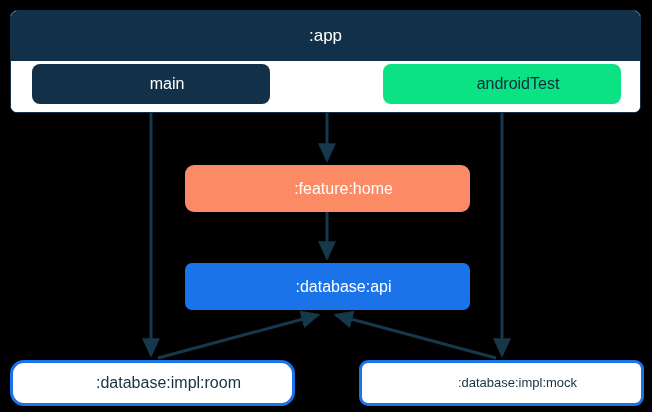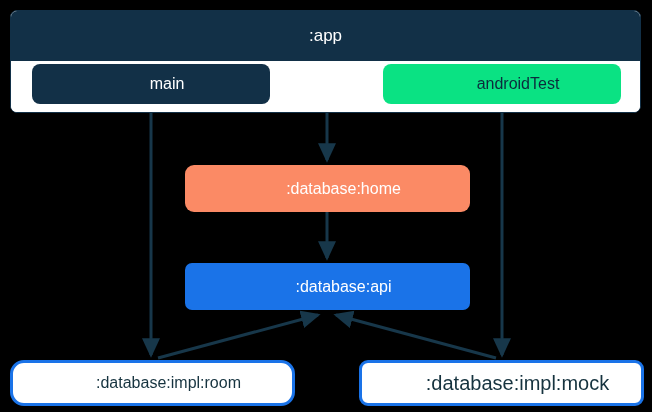--- a/index.html
+++ b/index.html
@@ -123,21 +123,21 @@
   }
   #node-database-impl-mock {
     left: 359px;
     top: 360px;
     width: 285px;
     height: 46px;
     border-radius: 9px;
     background: #ffffff;
     border: 3px solid #1a73e8;
     color: #16333f;
-    font-size: 20px;
+    font-size: 13px;
   }
 </style>
 </head>
 <body>
 
 <div id="stage">
 
   <svg id="edges" viewBox="0 0 652 412" width="652" height="412">
     <defs>
       <marker id="arrowhead" markerWidth="7" markerHeight="7" refX="5.6" refY="3" orient="auto" markerUnits="strokeWidth">
@@ -160,21 +160,21 @@
 
   <div class="node" id="cluster-app">
     <div id="cluster-app-header">:app</div>
     <div id="cluster-app-body"></div>
   </div>
 
   <div class="node" id="node-androidtest">androidTest</div>
 
   <div class="node" id="node-main">main</div>
 
-  <div class="node" id="node-feature-home">:database:home</div>
+  <div class="node" id="node-feature-home">:feature:home</div>
 
   <div class="node" id="node-database-api">:database:api</div>
 
   <div class="node" id="node-database-impl-room">:database:impl:room</div>
 
   <div class="node" id="node-database-impl-mock">:database:impl:mock</div>
 
 </div>
 
 </body></html>

